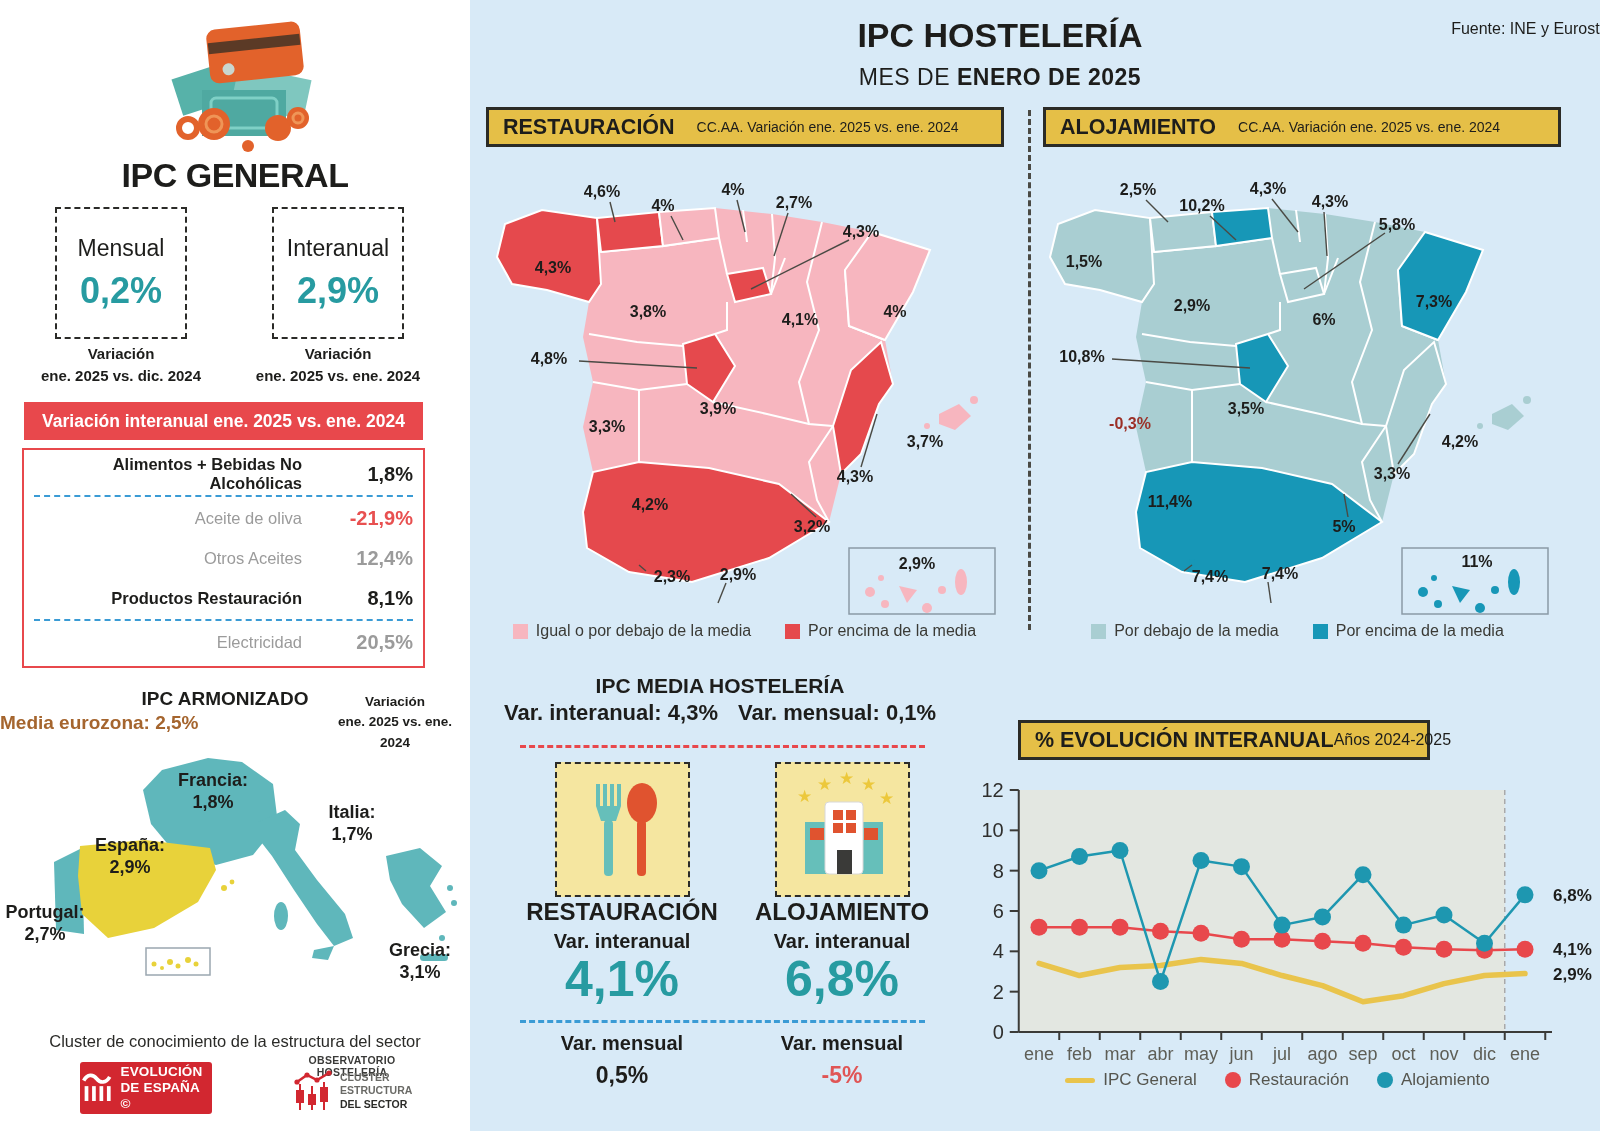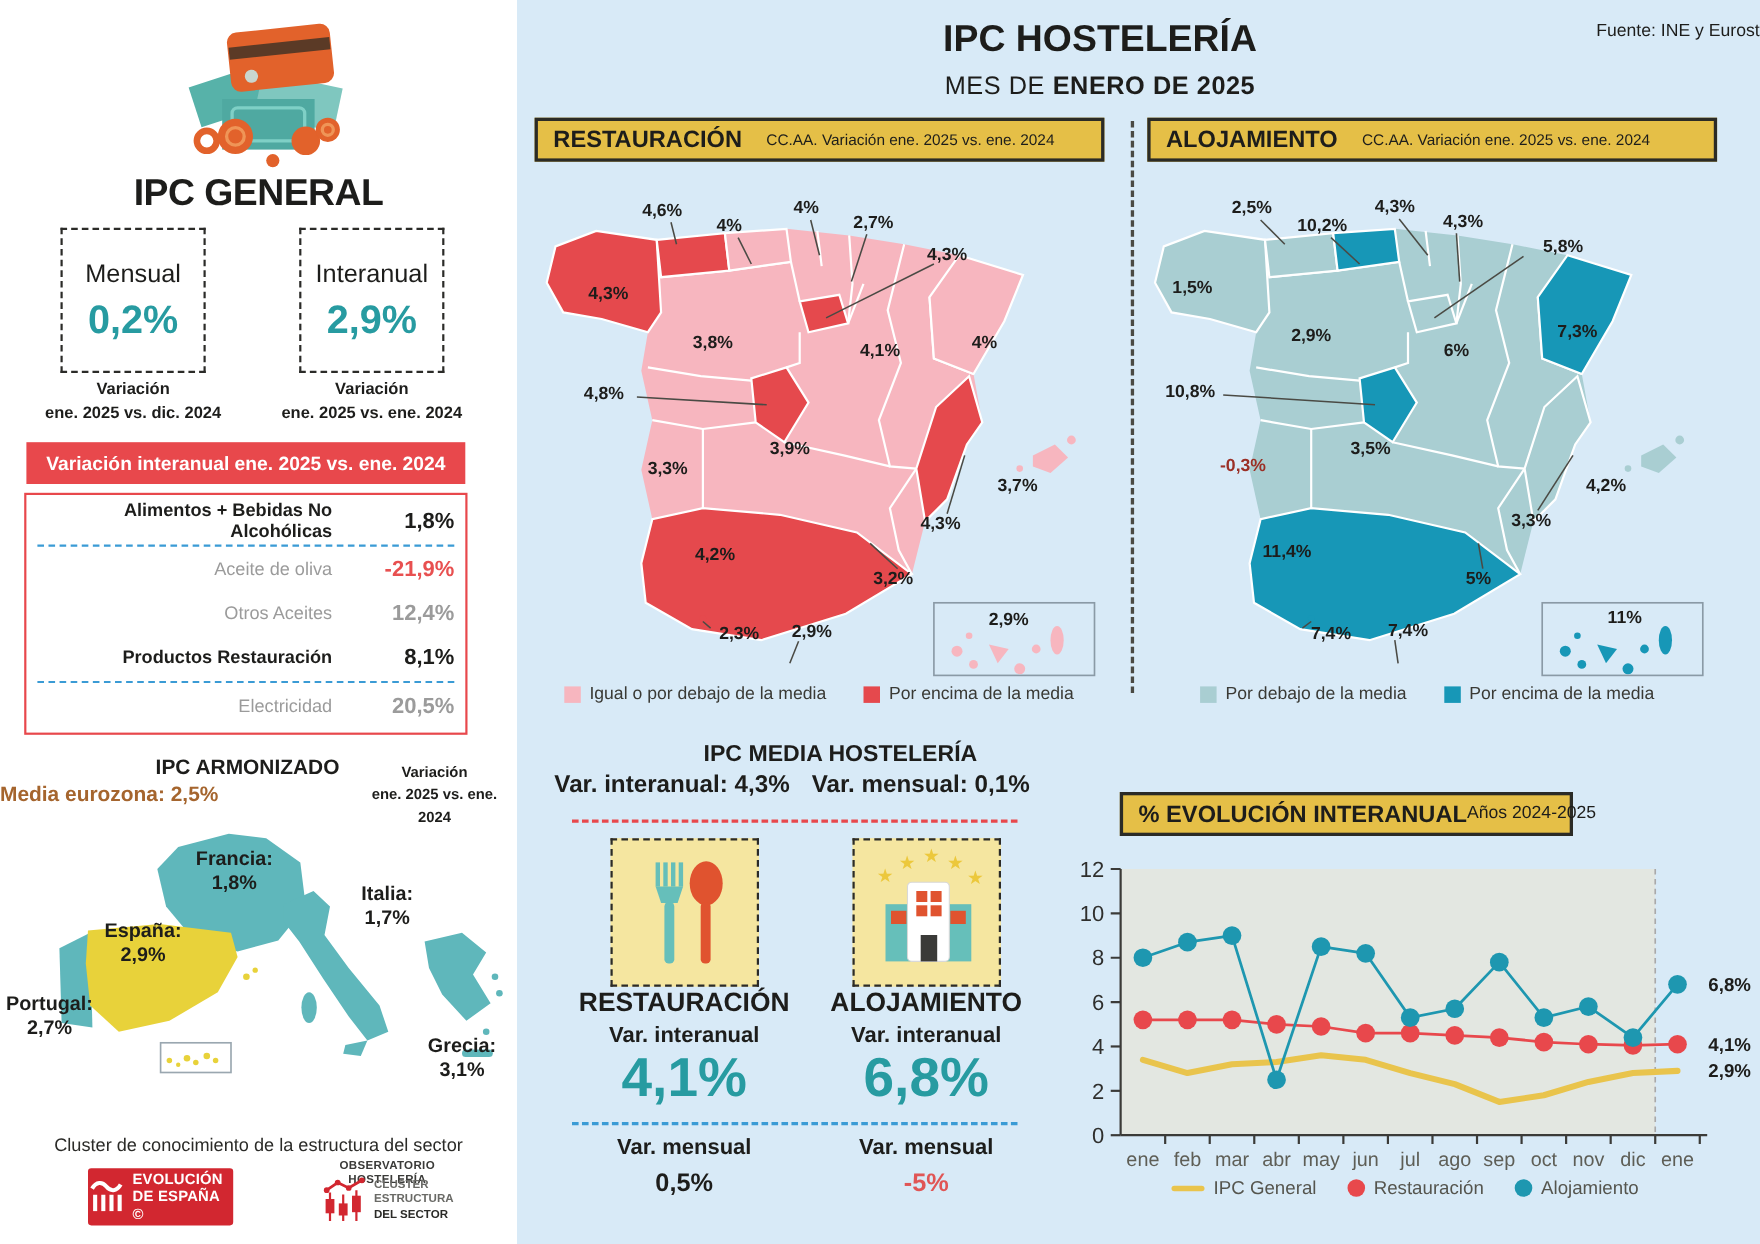--- a/index.html
+++ b/index.html
@@ -52,21 +52,21 @@
   .mb-title{font-size:21.5px;font-weight:800;color:#1d1d1b;margin-left:14px;white-space:nowrap;}
   .mb-cap{font-size:14px;color:#1d1d1b;margin-left:22px;white-space:nowrap;}
   .v-div{left:558px;top:110px;height:520px;border-left:3px dashed #4a4a44;width:0;}
   .map-box{top:162px;width:515px;height:478px;}
   .map-val{position:absolute;transform:translate(-50%,-50%);font-size:16px;font-weight:700;color:#1d1d1b;white-space:nowrap;}
   .map-val.neg{color:#9b2f26;}
   .map-legend{position:absolute;left:0;right:0;bottom:0;display:flex;justify-content:center;gap:34px;}
   .ml-item{display:flex;align-items:center;gap:8px;font-size:16px;color:#3a3a35;}
   .ml-sw{width:15px;height:15px;display:inline-block;}
   
-  .media-title{left:250px;top:674px;font-size:21px;font-weight:800;color:#1d1d1b;white-space:nowrap;margin-left:44px;}
+  .media-title{left:250px;top:674px;font-size:21px;font-weight:800;color:#1d1d1b;white-space:nowrap;}
   .media-sub{left:250px;top:700px;font-size:22px;font-weight:800;color:#1d1d1b;white-space:nowrap;display:flex;gap:20px;}
   .dash-red{left:50px;top:745px;width:405px;border-top:3px dashed #e8484c;}
   .dash-blue{left:50px;top:1020px;width:405px;border-top:3px dashed #3a9bd5;}
   .media-card{top:762px;width:135px;height:135px;background:#f5e6a0;border:2.5px dashed #2b2b28;
               display:flex;align-items:center;justify-content:center;}
   .media-name{top:898px;font-size:24px;font-weight:800;color:#1d1d1b;white-space:nowrap;}
   .media-var{top:930px;font-size:20px;font-weight:600;color:#1d1d1b;white-space:nowrap;}
   .media-val{top:950px;font-size:50px;font-weight:800;color:#279ba1;white-space:nowrap;}
   .media-mlabel{top:1032px;font-size:20px;font-weight:600;color:#1d1d1b;white-space:nowrap;}
   .media-mval{top:1062px;font-size:23px;font-weight:800;color:#1d1d1b;white-space:nowrap;}
@@ -389,21 +389,21 @@
           <div class="ml-item">
             <span class="ml-sw" style="background: rgb(23, 151, 183);"></span>
             <span>Por encima de la media</span>
           </div>
         </div>
     <span class="map-val" style="left: 44px; top: 100px;">1,5%</span>
         <span class="map-val" style="left: 98px; top: 28px;">2,5%</span>
         <span class="map-val" style="left: 162px; top: 44px;">10,2%</span>
         <span class="map-val" style="left: 228px; top: 27px;">4,3%</span>
         <span class="map-val" style="left: 290px; top: 40px;">4,3%</span>
-        <span class="map-val" style="left: 357px; top: 63px; margin-left: 24px;">5,8%</span>
+        <span class="map-val" style="left: 357px; top: 63px;">5,8%</span>
         <span class="map-val" style="left: 152px; top: 144px;">2,9%</span>
         <span class="map-val" style="left: 284px; top: 158px;">6%</span>
         <span class="map-val" style="left: 394px; top: 140px;">7,3%</span>
         <span class="map-val" style="left: 42px; top: 195px;">10,8%</span>
         <span class="map-val" style="left: 206px; top: 247px;">3,5%</span>
         <span class="map-val neg" style="left: 90px; top: 262px;">-0,3%</span>
         <span class="map-val" style="left: 352px; top: 312px;">3,3%</span>
         <span class="map-val" style="left: 304px; top: 365px;">5%</span>
         <span class="map-val" style="left: 130px; top: 340px;">11,4%</span>
         <span class="map-val" style="left: 170px; top: 415px;">7,4%</span>

